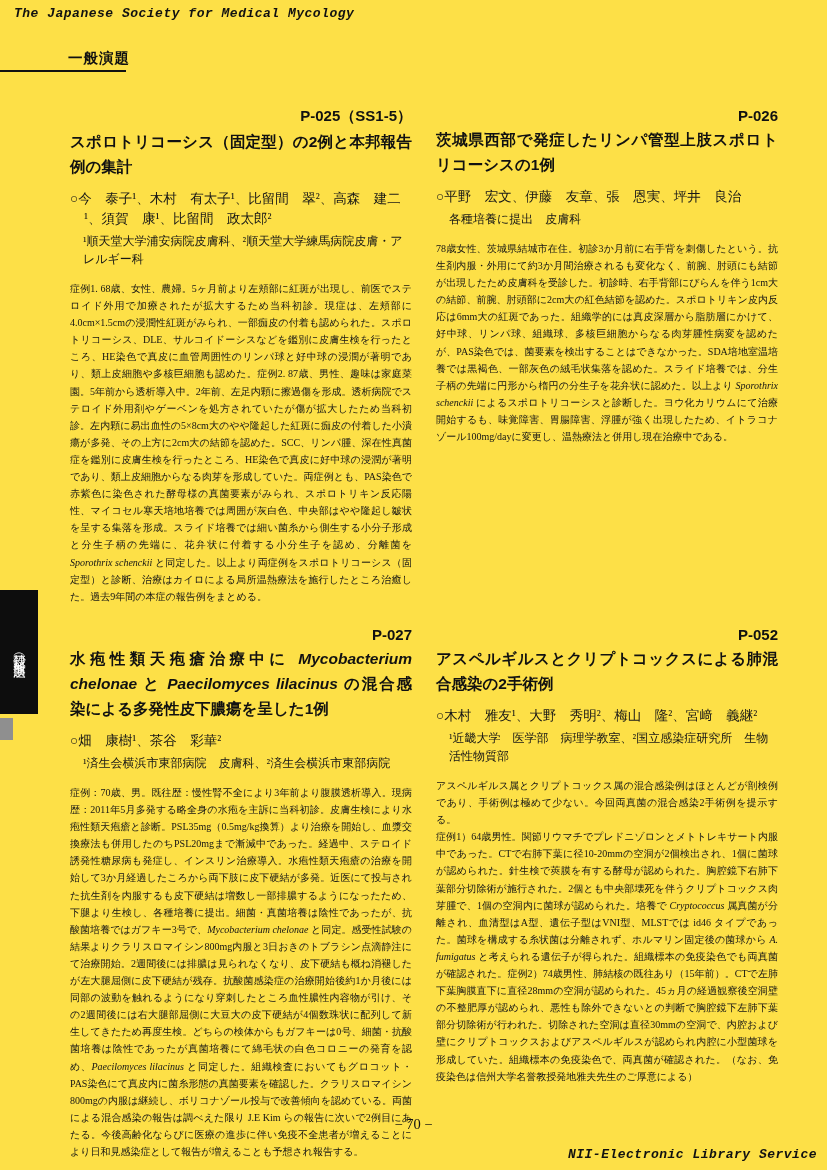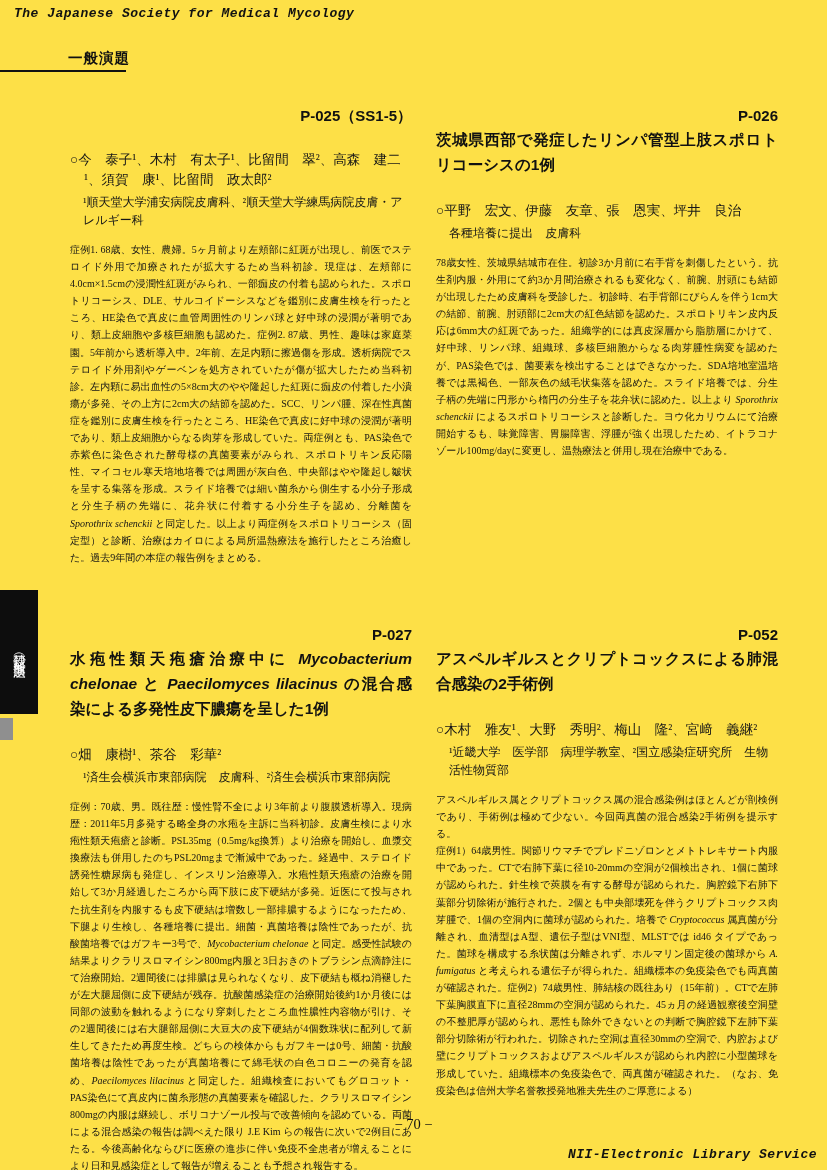--- a/index.html
+++ b/index.html
@@ -53,21 +53,21 @@
     font-family:"Liberation Sans","DejaVu Sans",sans-serif;
     font-size:15px;font-weight:bold;color:#111;text-align:right;
   }
   .title{
     margin:0;
     font-family:"Liberation Sans","DejaVu Sans",sans-serif;
     font-size:15.5px;font-weight:bold;line-height:25px;color:#111;
     text-align:justify;
   }
   .authors{
-    margin:24px 0 0 0;
+    margin:10px 0 0 0;
     font-size:13.5px;line-height:20px;
     padding-left:14px;text-indent:-14px;
     color:#161616;
   }
   .affiliation{
     margin:3px 0 0 0;
     font-size:12px;line-height:18px;
     padding-left:13px;
     color:#161616;
   }
@@ -94,20 +94,21 @@
   <div class="section-tab">一般演題</div>
   <div class="tab-rule"></div>
 
   <div class="sidebar-tab">
     <span>抄録（一般演題）</span>
   </div>
   <div class="sidebar-smudge"></div>
 
   <section class="abstract abs-p025">
     <h2 class="code">P-025（SS1-5）</h2>
+    <h3 class="title"><span>スポロトリコーシス（固定型）の2例と本邦報告例の集計</span></h3>
     <p class="authors">○今　泰子¹、木村　有太子¹、比留間　翠²、高森　建二¹、須賀　康¹、比留間　政太郎²</p>
     <p class="affiliation">¹順天堂大学浦安病院皮膚科、²順天堂大学練馬病院皮膚・アレルギー科</p>
     <p class="body-text"><span>症例1. 68歳、女性、農婦。5ヶ月前より左頬部に紅斑が出現し、前医でステロイド外用で加療されたが拡大するため当科初診。現症は、左頬部に4.0cm×1.5cmの浸潤性紅斑がみられ、一部痂皮の付着も認められた。スポロトリコーシス、DLE、サルコイドーシスなどを鑑別に皮膚生検を行ったところ、HE染色で真皮に血管周囲性のリンパ球と好中球の浸潤が著明であり、類上皮細胞や多核巨細胞も認めた。症例2. 87歳、男性、趣味は家庭菜園。5年前から透析導入中。2年前、左足内顆に擦過傷を形成。透析病院でステロイド外用剤やゲーベンを処方されていたが傷が拡大したため当科初診。左内顆に易出血性の5×8cm大のやや隆起した紅斑に痂皮の付着した小潰瘍が多発、その上方に2cm大の結節を認めた。SCC、リンパ腫、深在性真菌症を鑑別に皮膚生検を行ったところ、HE染色で真皮に好中球の浸潤が著明であり、類上皮細胞からなる肉芽を形成していた。両症例とも、PAS染色で赤紫色に染色された酵母様の真菌要素がみられ、スポロトリキン反応陽性、マイコセル寒天培地培養では周囲が灰白色、中央部はやや隆起し皺状を呈する集落を形成。スライド培養では細い菌糸から側生する小分子形成と分生子柄の先端に、花弁状に付着する小分生子を認め、分離菌を </span><span class="italic">Sporothrix schenckii</span><span> と同定した。以上より両症例をスポロトリコーシス（固定型）と診断、治療はカイロによる局所温熱療法を施行したところ治癒した。過去9年間の本症の報告例をまとめる。</span></p>
   </section>
 
   <section class="abstract abs-p026">
     <h2 class="code">P-026</h2>
     <h3 class="title"><span>茨城県西部で発症したリンパ管型上肢スポロトリコーシスの1例</span></h3>
     <p class="authors">○平野　宏文、伊藤　友章、張　恩実、坪井　良治</p>
     <p class="affiliation">各種培養に提出　皮膚科</p>

